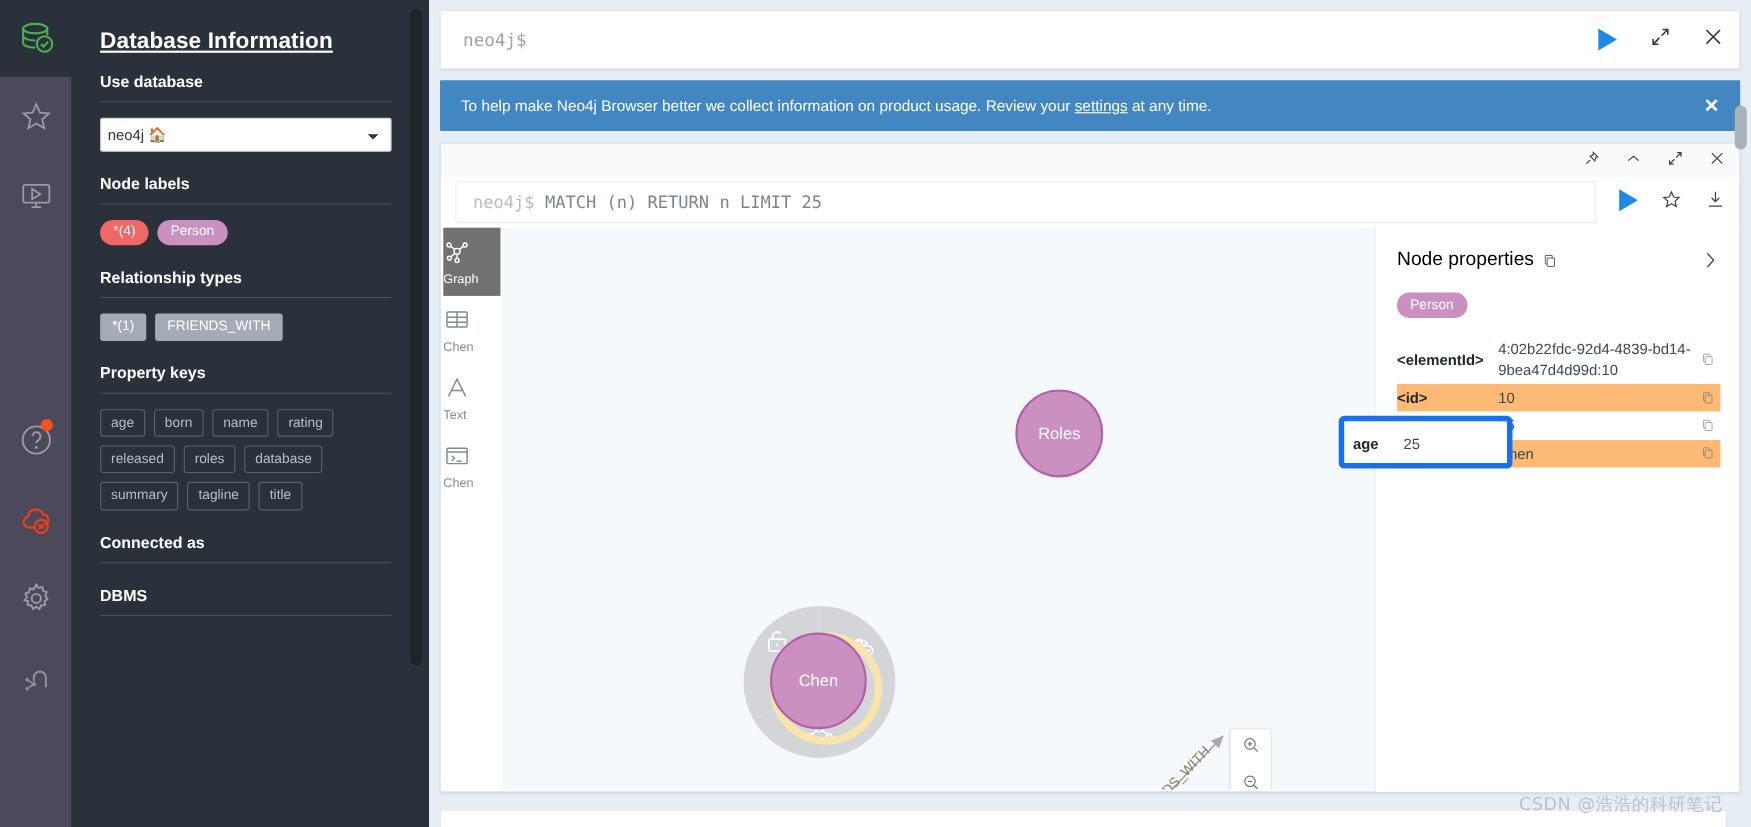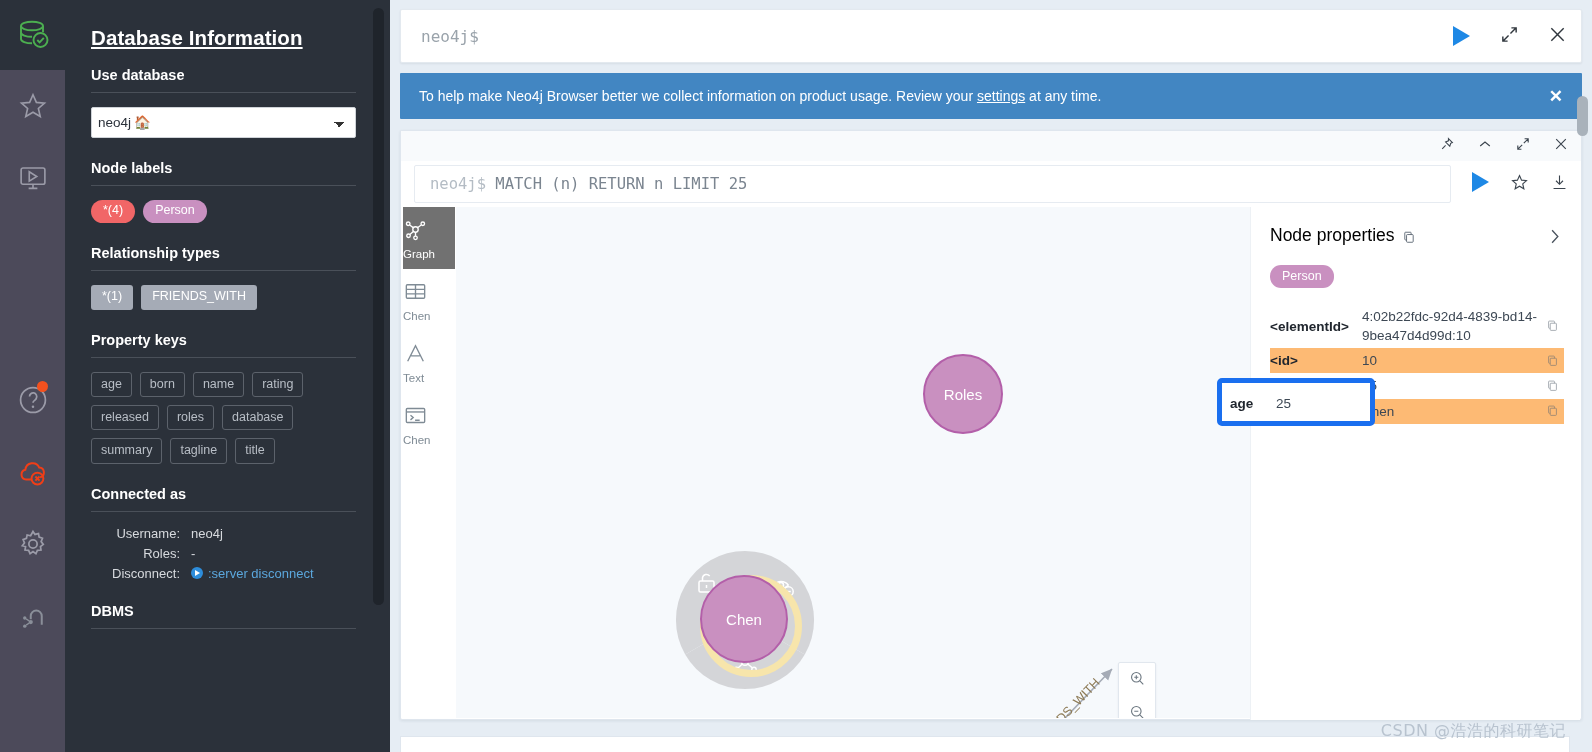--- a/index.html
+++ b/index.html
@@ -388,34 +388,20 @@
           <span class="propkey">database</span>
           <span class="propkey">summary</span>
           <span class="propkey">tagline</span>
           <span class="propkey">title</span>
         </div>
       </div>
 
       <div class="sb-section">
         <div class="sb-h">Connected as</div>
         <div class="sb-rule"></div>
-        <div class="conn-table">
-          <div class="conn-row">
-            <span class="conn-label">Username:</span>
-            <span class="conn-val">neo4j</span>
-          </div>
-          <div class="conn-row">
-            <span class="conn-label">Roles:</span>
-            <span class="conn-val">-</span>
-          </div>
-          <div class="conn-row">
-            <span class="conn-label">Disconnect:</span>
-            <span class="conn-val link"><span class="disc-ico"></span><span>:server disconnect</span></span>
-          </div>
-        </div>
       </div>
 
       <div class="sb-section">
         <div class="sb-h">DBMS</div>
         <div class="sb-rule"></div>
       </div>
     </div>
     <div class="sb-scrollbar"></div>
   </div>
 

